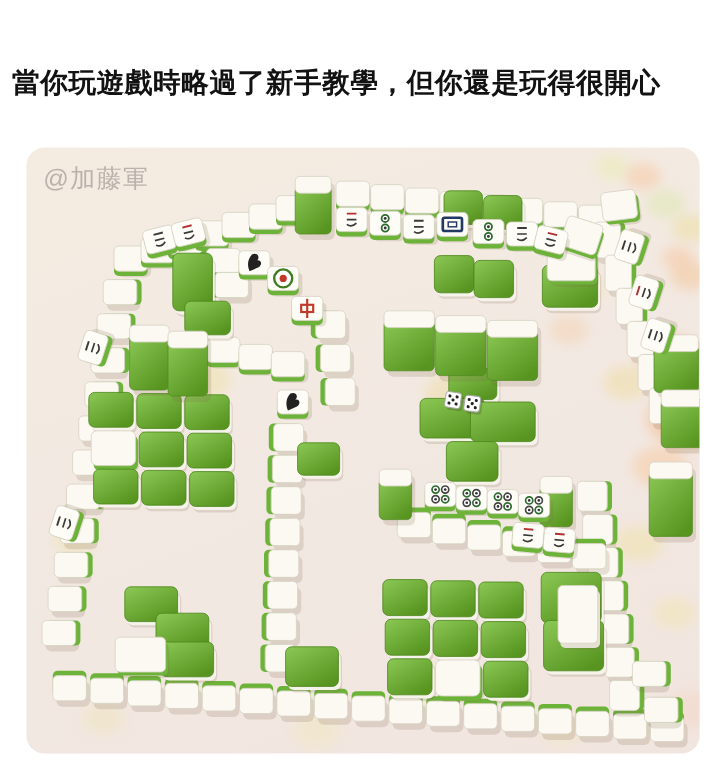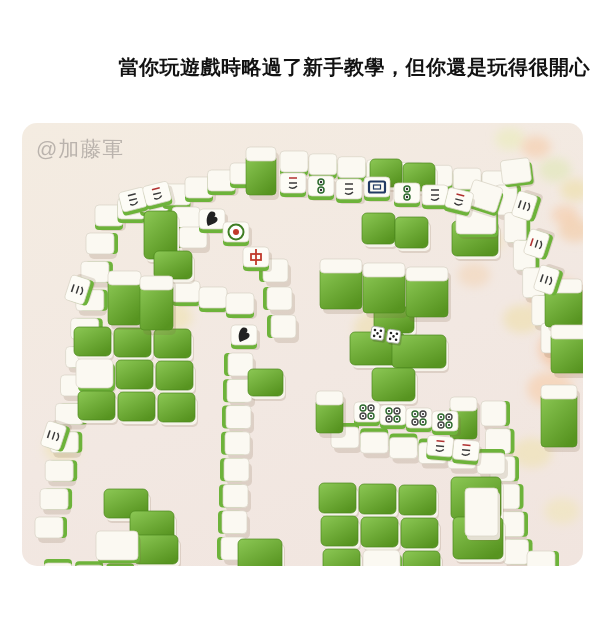--- a/index.html
+++ b/index.html
@@ -1,20 +1,20 @@
 <!DOCTYPE html>
 <html><head>
 <meta charset="utf-8">
 <style>
   html,body{margin:0;padding:0;background:#fff;}
   body{width:600px;height:643px;position:relative;overflow:hidden;
        font-family:"Liberation Sans","DejaVu Sans",sans-serif;}
-  .caption{position:absolute;top:54px;left:10px;right:10px;text-align:right;
-           font-size:20px;font-weight:700;letter-spacing:.5px;white-space:nowrap;}
-  .photo{position:absolute;left:22px;top:123px;width:561px;height:443px;margin:0;
+  .caption{position:absolute;top:54px;left:10px;right:10px;text-align:left;
+           font-size:23px;font-weight:700;letter-spacing:.5px;white-space:nowrap;}
+  .photo{position:absolute;left:22px;top:123px;width:561px;height:505px;margin:0;
          border-radius:15px;overflow:hidden;
          background:linear-gradient(160deg,#f4ece1 0%,#f2e8e2 55%,#f1e5df 100%);}
   .photo svg{position:absolute;inset:0;display:block;}
   .watermark{position:absolute;top:12px;left:14px;font-size:21px;font-weight:400;
              letter-spacing:1px;opacity:.95;}
 </style>
 </head>
 <body>
 
 <div class="caption" style="color: rgb(18, 18, 18);">當你玩遊戲時略過了新手教學，但你還是玩得很開心</div>

